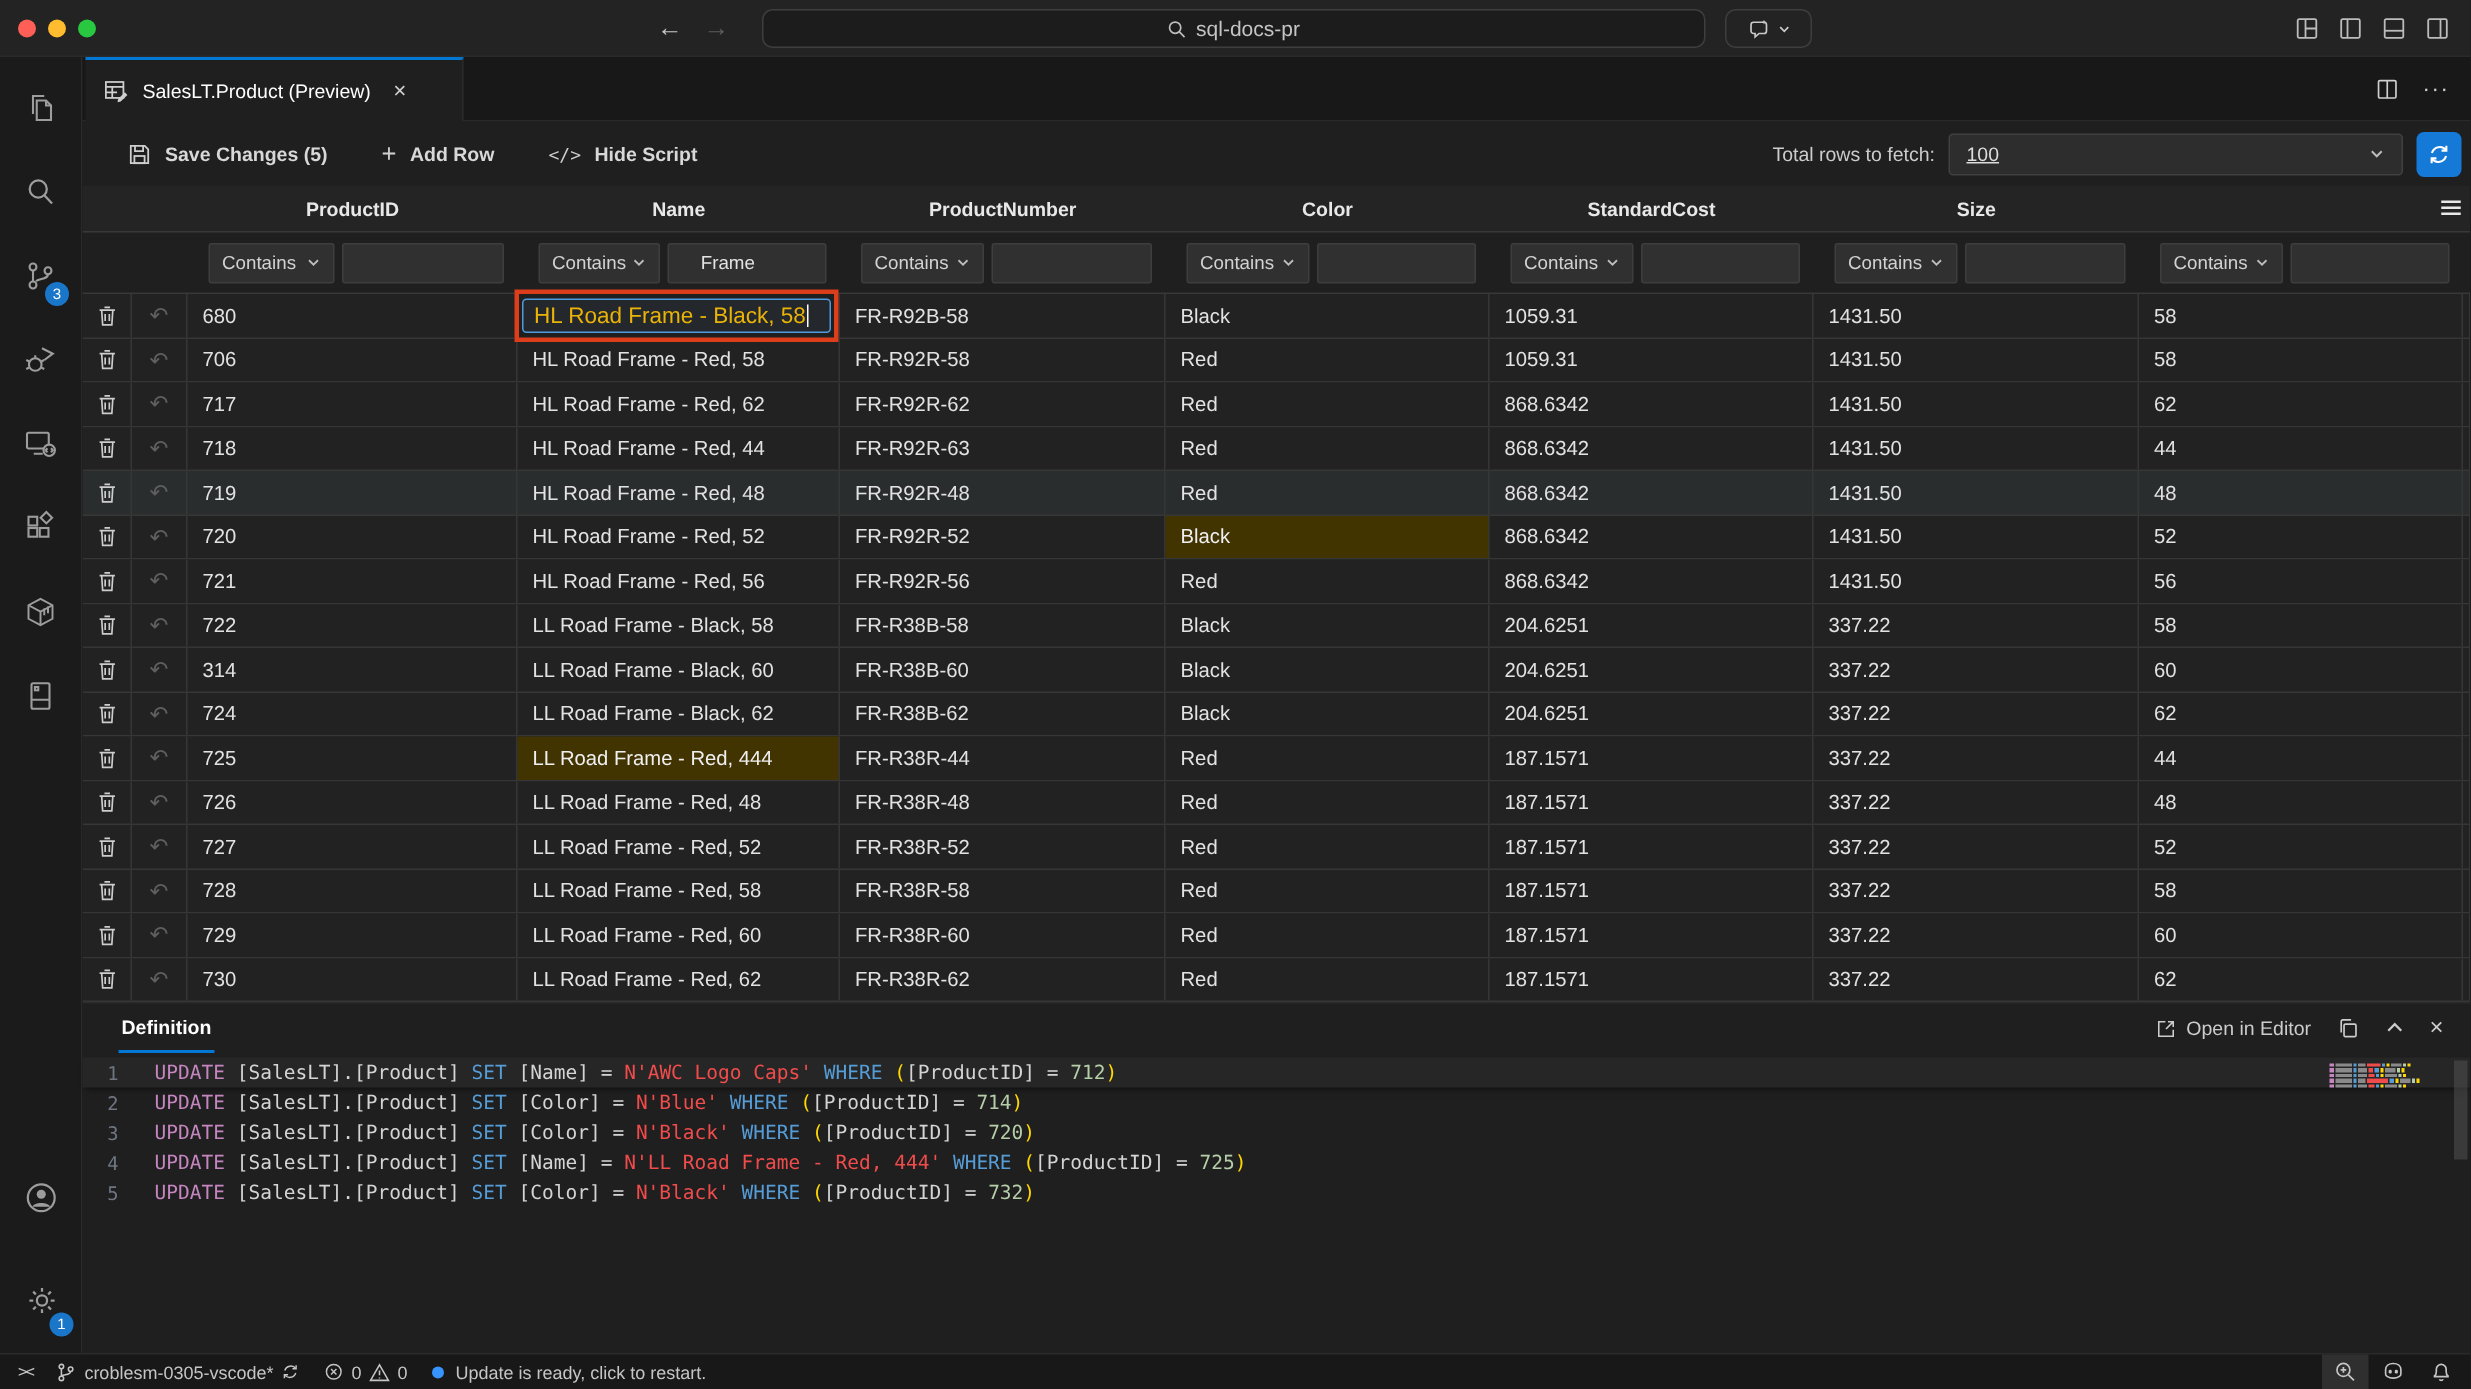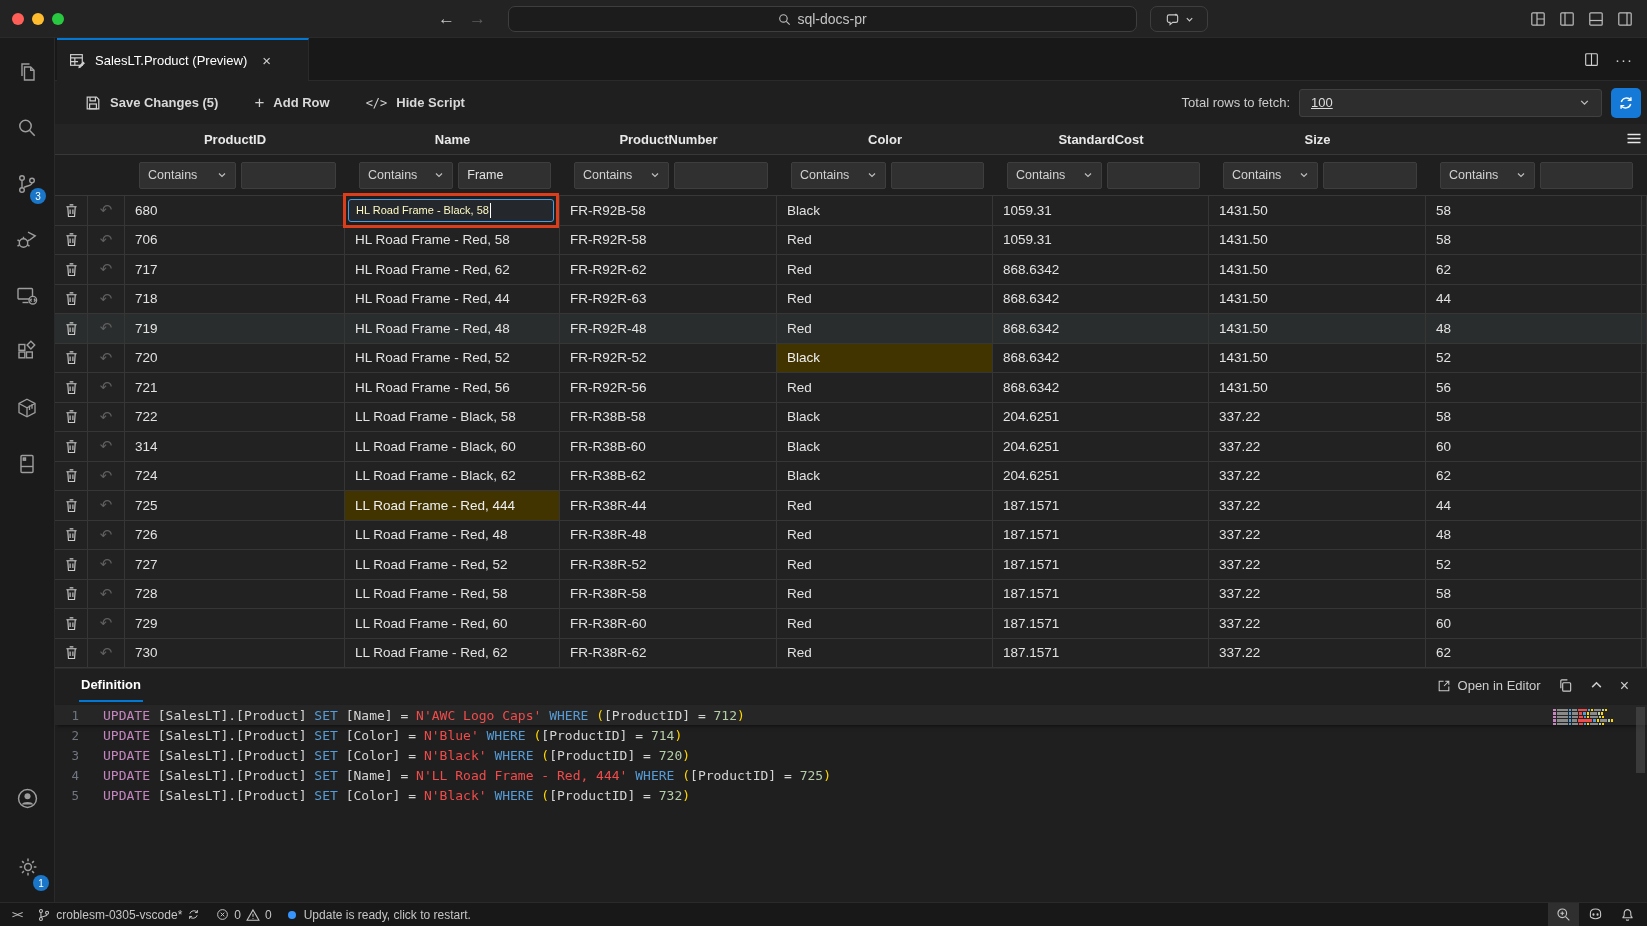--- a/index.html
+++ b/index.html
@@ -45,33 +45,33 @@
 
   
   .grid { position:absolute; top:86px; left:0; right:0; height:544px; overflow:hidden; background:#1f1f1f;
           --cols:33px 37px 220px 215px 217px 216px 216px 217px 216px 1fr; }
   .grid-header { height:31px; background:#242424; border-bottom:1px solid #383838; display:grid; grid-template-columns:var(--cols); position:relative; }
   .gh-cell { display:flex; align-items:center; justify-content:center; font-size:13px; font-weight:700; color:#e8e8e8; }
   .gh-menu { position:absolute; right:5px; top:7px; }
   .filter-row { height:41px; border-bottom:1px solid #383838; display:grid; grid-template-columns:var(--cols); background:#1f1f1f; }
   .f-cell { display:flex; align-items:center; gap:5px; padding:0 9px 0 14px; }
   .f-select { flex:1.02; height:27px; background:#303030; border:1px solid #3e3e3e; border-radius:2px; display:flex; align-items:center; justify-content:space-between; padding:0 8px; color:#d2d2d2; font-size:12.5px; }
-  .f-input { flex:1; height:27px; background:#303030; border:1px solid #3e3e3e; border-radius:2px; display:flex; align-items:center; padding:0 8px; color:#e2e2e2; font-size:12.5px; }
+  .f-input { flex:1; height:27px; background:#303030; border:1px solid #3e3e3e; border-radius:2px; display:flex; align-items:center; padding:0 21px; color:#e2e2e2; font-size:12.5px; }
 
   .grid-rows { }
   .grid-row { height:29.5px; display:grid; grid-template-columns:var(--cols); border-bottom:1px solid #363636; background:#222222; }
   .grid-row.hover { background:#2a2d2d; }
   .cell { display:flex; align-items:center; padding:0 10px; border-right:1px solid #363636; font-size:13.5px; color:#e2e2e2; white-space:nowrap; overflow:hidden; }
   .c-trash,.c-undo { justify-content:center; padding:0; }
   .c-filler { border-right:1px solid #363636; }
   .undo-glyph { color:#5f5f5f; font-size:15px; font-family:"DejaVu Sans",sans-serif; }
   .cell.dirty { background:#413400; color:#efefef; }
   .cell.editing { padding:0; overflow:visible; position:relative; z-index:6; }
   .edit-red { position:absolute; top:-3px; bottom:-3px; left:-2px; right:0; border:3px solid #dc3e1b; background:#1f1f1f; display:flex; align-items:center; padding:1px 2px; }
-  .edit-input { flex:1; height:23px; border:1px solid #4f9bde; border-radius:3px; background:#24282c; display:flex; align-items:center; padding:0 7px; color:#fef9c3; font-size:11px; }
+  .edit-input { flex:1; height:23px; border:1px solid #4f9bde; border-radius:3px; background:#24282c; display:flex; align-items:center; padding:0 7px; color:#eab308; font-size:15px; }
   .caret { width:1px; height:15px; background:#ffffff; margin-left:1px; }
 
   
   .panel { position:absolute; top:630px; left:0; right:0; bottom:0; background:#1f1f1f; border-top:1px solid #2a2a2a; }
   .panel-header { height:33px; position:relative; display:flex; align-items:center; padding-left:24px; }
   .panel-tab { height:100%; display:flex; align-items:center; border-bottom:2px solid #0078d4; color:#ffffff; font-size:13px; font-weight:700; padding:0 2px; }
   .panel-actions { position:absolute; right:18px; top:0; height:100%; display:flex; align-items:center; gap:17px; color:#cccccc; font-size:13px; }
   .pa-open { display:flex; align-items:center; gap:7px; }
   .code { position:absolute; top:36px; left:0; right:0; bottom:0; font-family:"DejaVu Sans Mono",monospace; font-size:13px; }
   .code-line { height:20px; display:flex; align-items:center; white-space:pre; }

